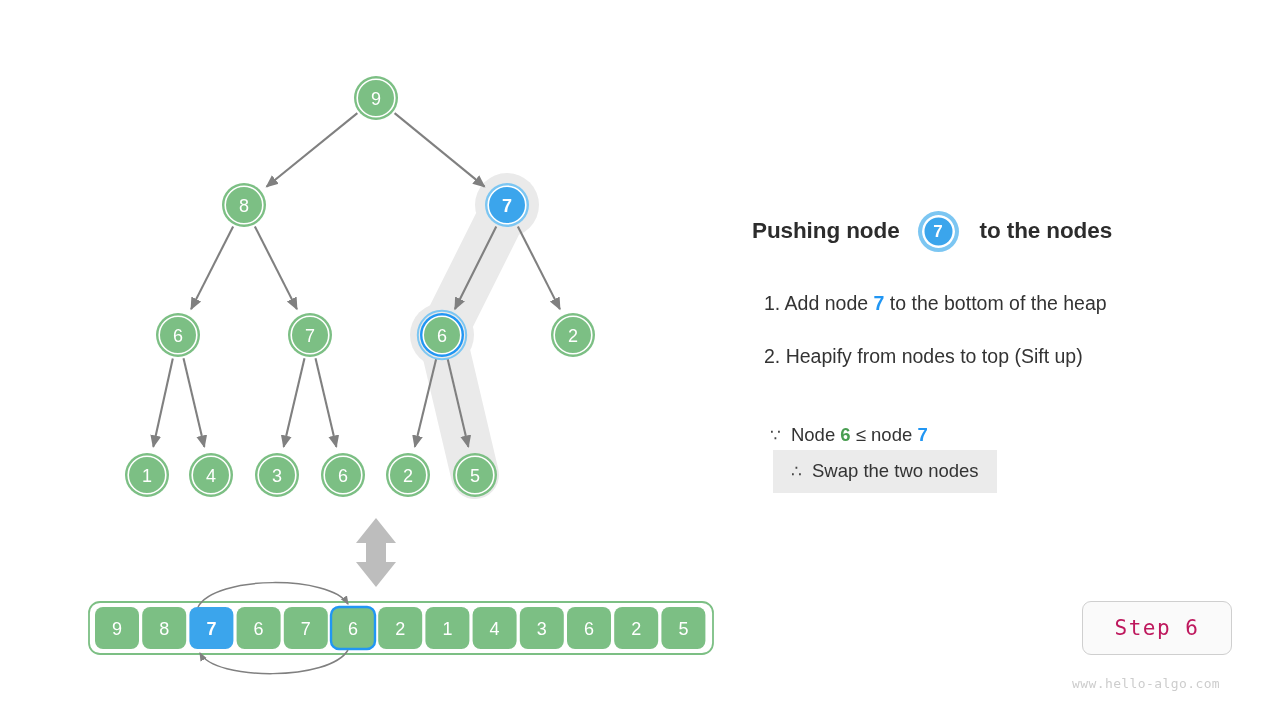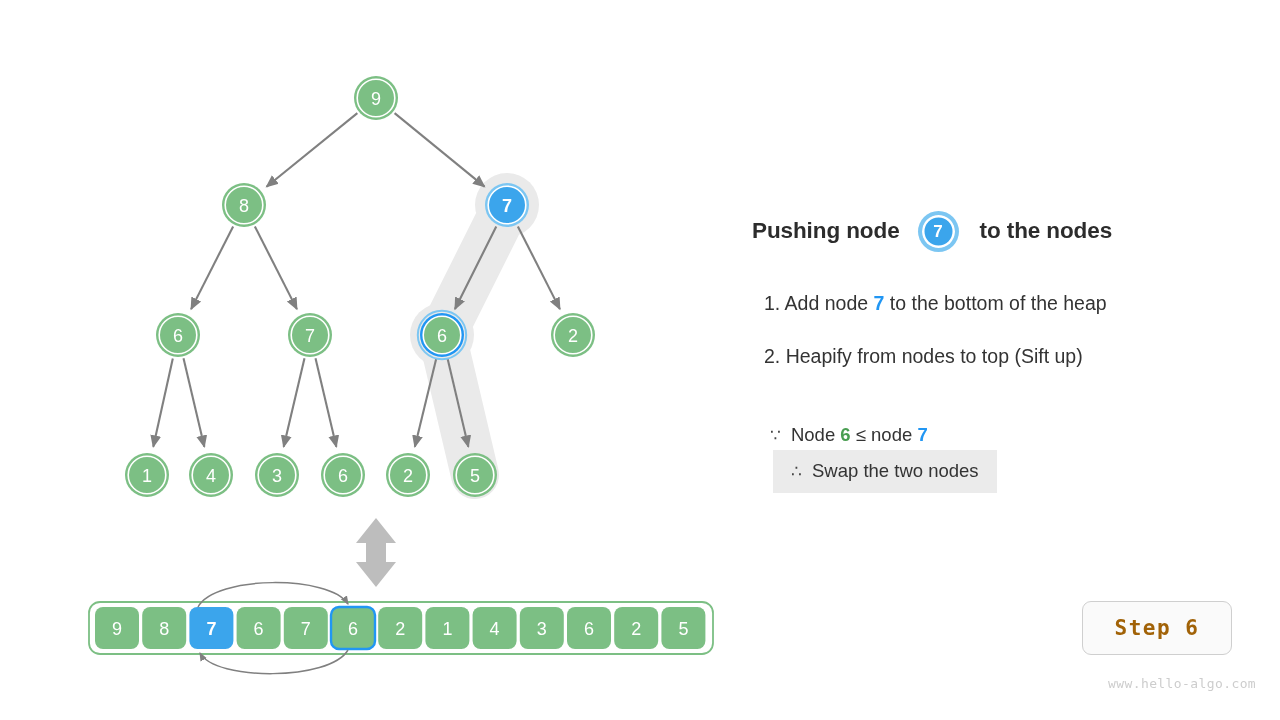--- a/index.html
+++ b/index.html
@@ -57,25 +57,25 @@
   .sym{font-size:17px;margin-right:5px;color:#444;}
 
   
   #step-badge{
     position:absolute;left:1082px;top:601px;
     width:148px;height:52px;
     border:1.4px solid #cfcfcf;border-radius:9px;
     background:#fafafa;
     display:flex;align-items:center;justify-content:center;
     font-family:"DejaVu Sans Mono", monospace;
-    font-size:21px;font-weight:bold;color:#a16207;
+    font-size:21px;font-weight:normal;color:#be185d;
     letter-spacing:1.5px;
   }
   #watermark{
-    position:absolute;left:1108px;top:676px;
+    position:absolute;left:1072px;top:676px;
     font-family:"DejaVu Sans Mono", monospace;
     font-size:13px;color:#cdcdcd;letter-spacing:0.4px;
   }
 </style>
 </head>
 <body>
 
 <div id="stage">
 
   <svg id="viz" viewBox="0 0 740 720">

